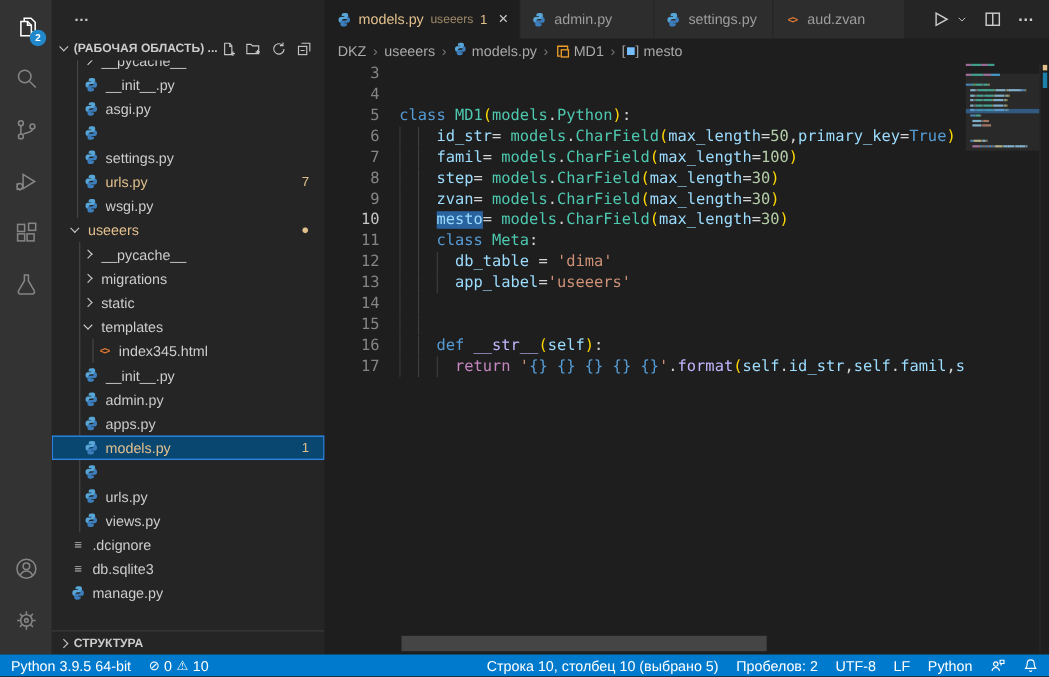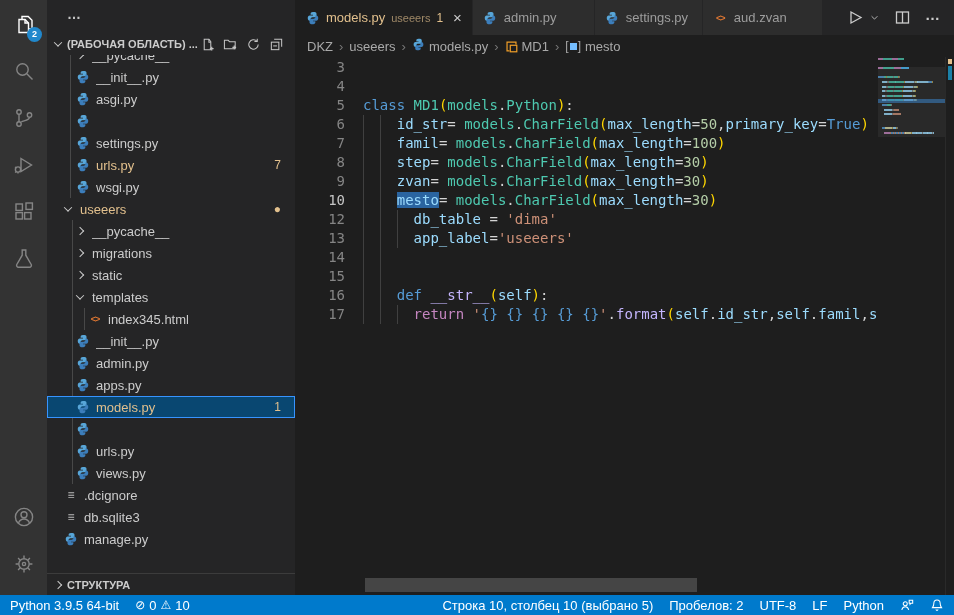--- a/index.html
+++ b/index.html
@@ -481,20 +481,24 @@
           </div>
           <div class="cl">
             <div class="ln">9</div>
             <div class="lc"><i class="g" style="left: 0px;"></i><i class="g" style="left: 16.86px;"></i><span>    </span><span class="tk-var">zvan</span><span class="tk-pun">= </span><span class="tk-cls">models</span><span class="tk-pun">.</span><span class="tk-cls">CharField</span><span class="tk-brk">(</span><span class="tk-var">max_length</span><span class="tk-pun">=</span><span class="tk-num">30</span><span class="tk-brk">)</span></div>
           </div>
           <div class="cl">
             <div class="ln act">10</div>
             <div class="lc"><i class="g" style="left: 0px;"></i><i class="g" style="left: 16.86px;"></i><span>    </span><span class="tk-var tk-selhl">mesto</span><span class="tk-pun">= </span><span class="tk-cls">models</span><span class="tk-pun">.</span><span class="tk-cls">CharField</span><span class="tk-brk">(</span><span class="tk-var">max_length</span><span class="tk-pun">=</span><span class="tk-num">30</span><span class="tk-brk">)</span></div>
           </div>
           <div class="cl">
+            <div class="ln">11</div>
+            <div class="lc"><i class="g" style="left: 0px;"></i><i class="g" style="left: 16.86px;"></i><span>    </span><span class="tk-kw2">class </span><span class="tk-cls">Meta</span><span class="tk-pun">:</span></div>
+          </div>
+          <div class="cl">
             <div class="ln">12</div>
             <div class="lc"><i class="g" style="left: 0px;"></i><i class="g" style="left: 16.86px;"></i><i class="g" style="left: 33.72px;"></i><span>      </span><span class="tk-var">db_table </span><span class="tk-pun">= </span><span class="tk-str">'dima'</span></div>
           </div>
           <div class="cl">
             <div class="ln">13</div>
             <div class="lc"><i class="g" style="left: 0px;"></i><i class="g" style="left: 16.86px;"></i><i class="g" style="left: 33.72px;"></i><span>      </span><span class="tk-var">app_label</span><span class="tk-pun">=</span><span class="tk-str">'useeers'</span></div>
           </div>
           <div class="cl">
             <div class="ln">14</div>
             <div class="lc"><i class="g" style="left: 0px;"></i><i class="g" style="left: 16.86px;"></i></div>

